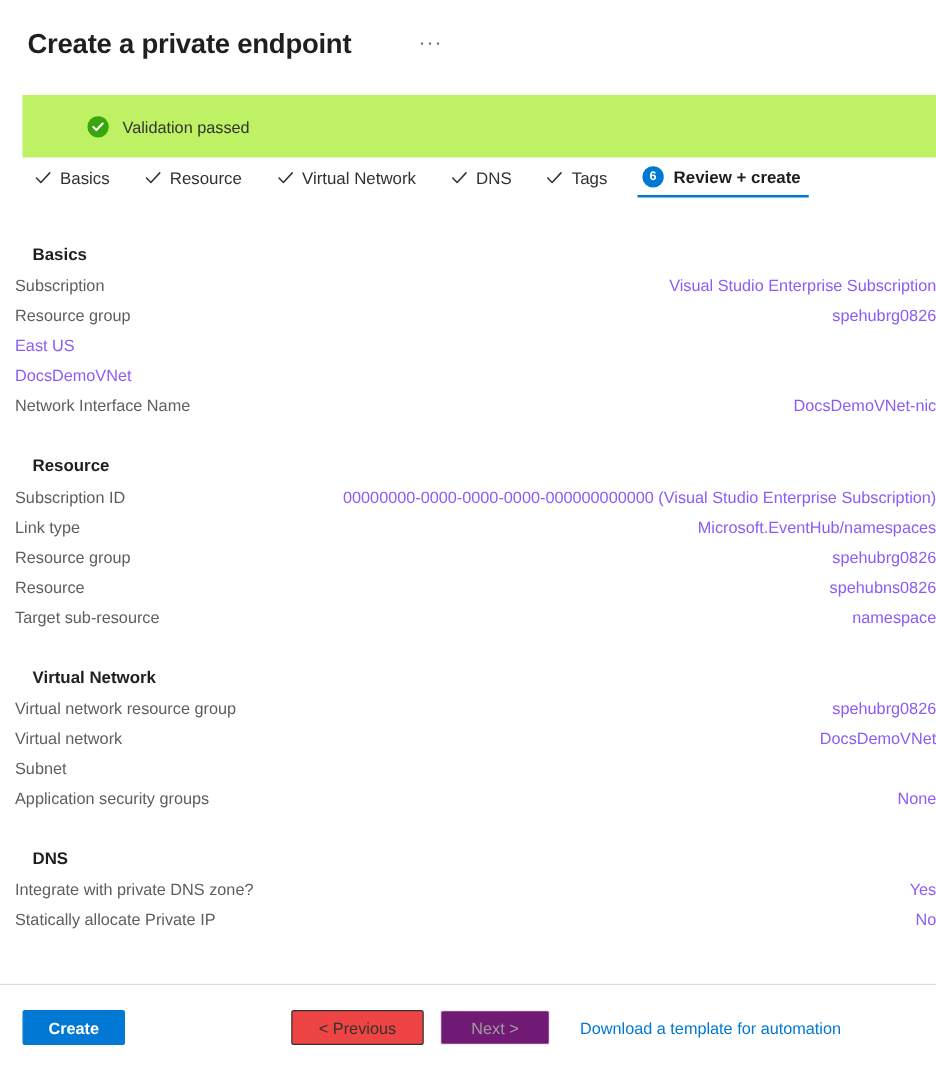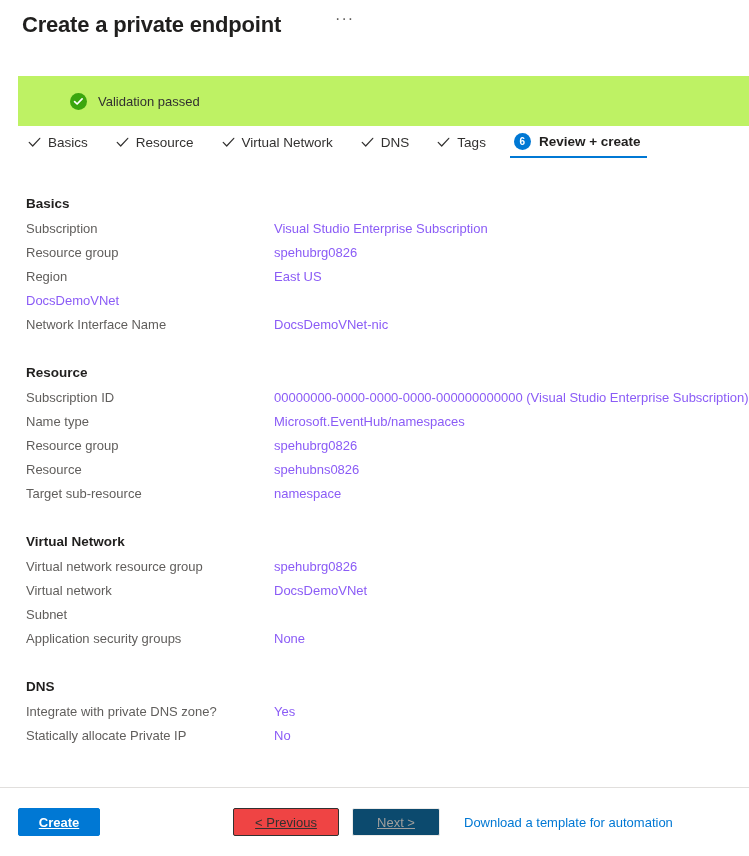--- a/index.html
+++ b/index.html
@@ -12,21 +12,21 @@
     height: 856px;
     position: relative;
     font-family: "Liberation Sans", sans-serif;
     color: #323130;
     -webkit-font-smoothing: antialiased;
   }
 
   
   .title-row {
     display: flex;
-    align-items: flex-start;
+    align-items: flex-end;
     padding: 10px 0 0 22px;
     height: 40px;
     gap: 34px;
   }
   .page-title {
     font-size: 22px;
     font-weight: 600;
     color: #201f1e;
     letter-spacing: -0.2px;
     line-height: 30px;
@@ -138,21 +138,22 @@
   .section-title {
     font-size: 13.5px;
     font-weight: 700;
     color: #201f1e;
     padding: 16px 0 10px 26px;
   }
   .row {
     display: flex;
     align-items: baseline;
     height: 24px;
-    padding-left: 26px;
+    padding-left: 12px;
+    justify-content: space-between;
   }
   .row-label {
     width: 248px;
     flex: 0 0 248px;
     font-size: 13px;
     color: #605e5c;
   }
   .row-value {
     font-size: 13px;
     color: #8b5cf6;
@@ -183,38 +184,37 @@
     font-family: "Liberation Sans", sans-serif;
     font-size: 13px;
     height: 28px;
     border-radius: 2px;
     box-sizing: border-box;
     cursor: pointer;
     display: inline-flex;
     align-items: center;
     justify-content: center;
     padding: 0 14px;
-    text-decoration: underline;
   }
   .btn-primary {
     background: #0078d4;
     color: #ffffff;
     border: 1px solid #0078d4;
     font-weight: 600;
     min-width: 82px;
   }
   .btn-secondary {
     background: #ef4444;
     color: #323130;
     border: 1px solid #323130;
     min-width: 106px;
     margin-left: 0;
   }
   .btn-disabled {
-    background: #0c4a6e;
+    background: #701a75;
     color: #a19f9d;
     border: 1px solid #edebe9;
     min-width: 88px;
     cursor: default;
   }
   .spacer-a { width: 133px; }
   .spacer-b { width: 13px; }
   .template-link {
     margin-left: 24px;
     font-size: 13px;
@@ -300,40 +300,39 @@
     <div class="section-title">Basics</div>
     <div class="row">
       <div class="row-label">Subscription</div>
       <div class="row-value">Visual Studio Enterprise Subscription</div>
     </div>
     <div class="row">
       <div class="row-label">Resource group</div>
       <div class="row-value">spehubrg0826</div>
     </div>
     <div class="row">
-      <div class="row-label">Region</div>
       <div class="row-value">East US</div>
     </div>
     <div class="row">
       <div class="row-value">DocsDemoVNet</div>
     </div>
     <div class="row">
       <div class="row-label">Network Interface Name</div>
       <div class="row-value">DocsDemoVNet-nic</div>
     </div>
   </div>
 
   <div class="section">
     <div class="section-title">Resource</div>
     <div class="row">
       <div class="row-label">Subscription ID</div>
       <div class="row-value">00000000-0000-0000-0000-000000000000 (Visual Studio Enterprise Subscription)</div>
     </div>
     <div class="row">
-      <div class="row-label">Name type</div>
+      <div class="row-label">Link type</div>
       <div class="row-value">Microsoft.EventHub/namespaces</div>
     </div>
     <div class="row">
       <div class="row-label">Resource group</div>
       <div class="row-value">spehubrg0826</div>
     </div>
     <div class="row">
       <div class="row-label">Resource</div>
       <div class="row-value">spehubns0826</div>
     </div>

